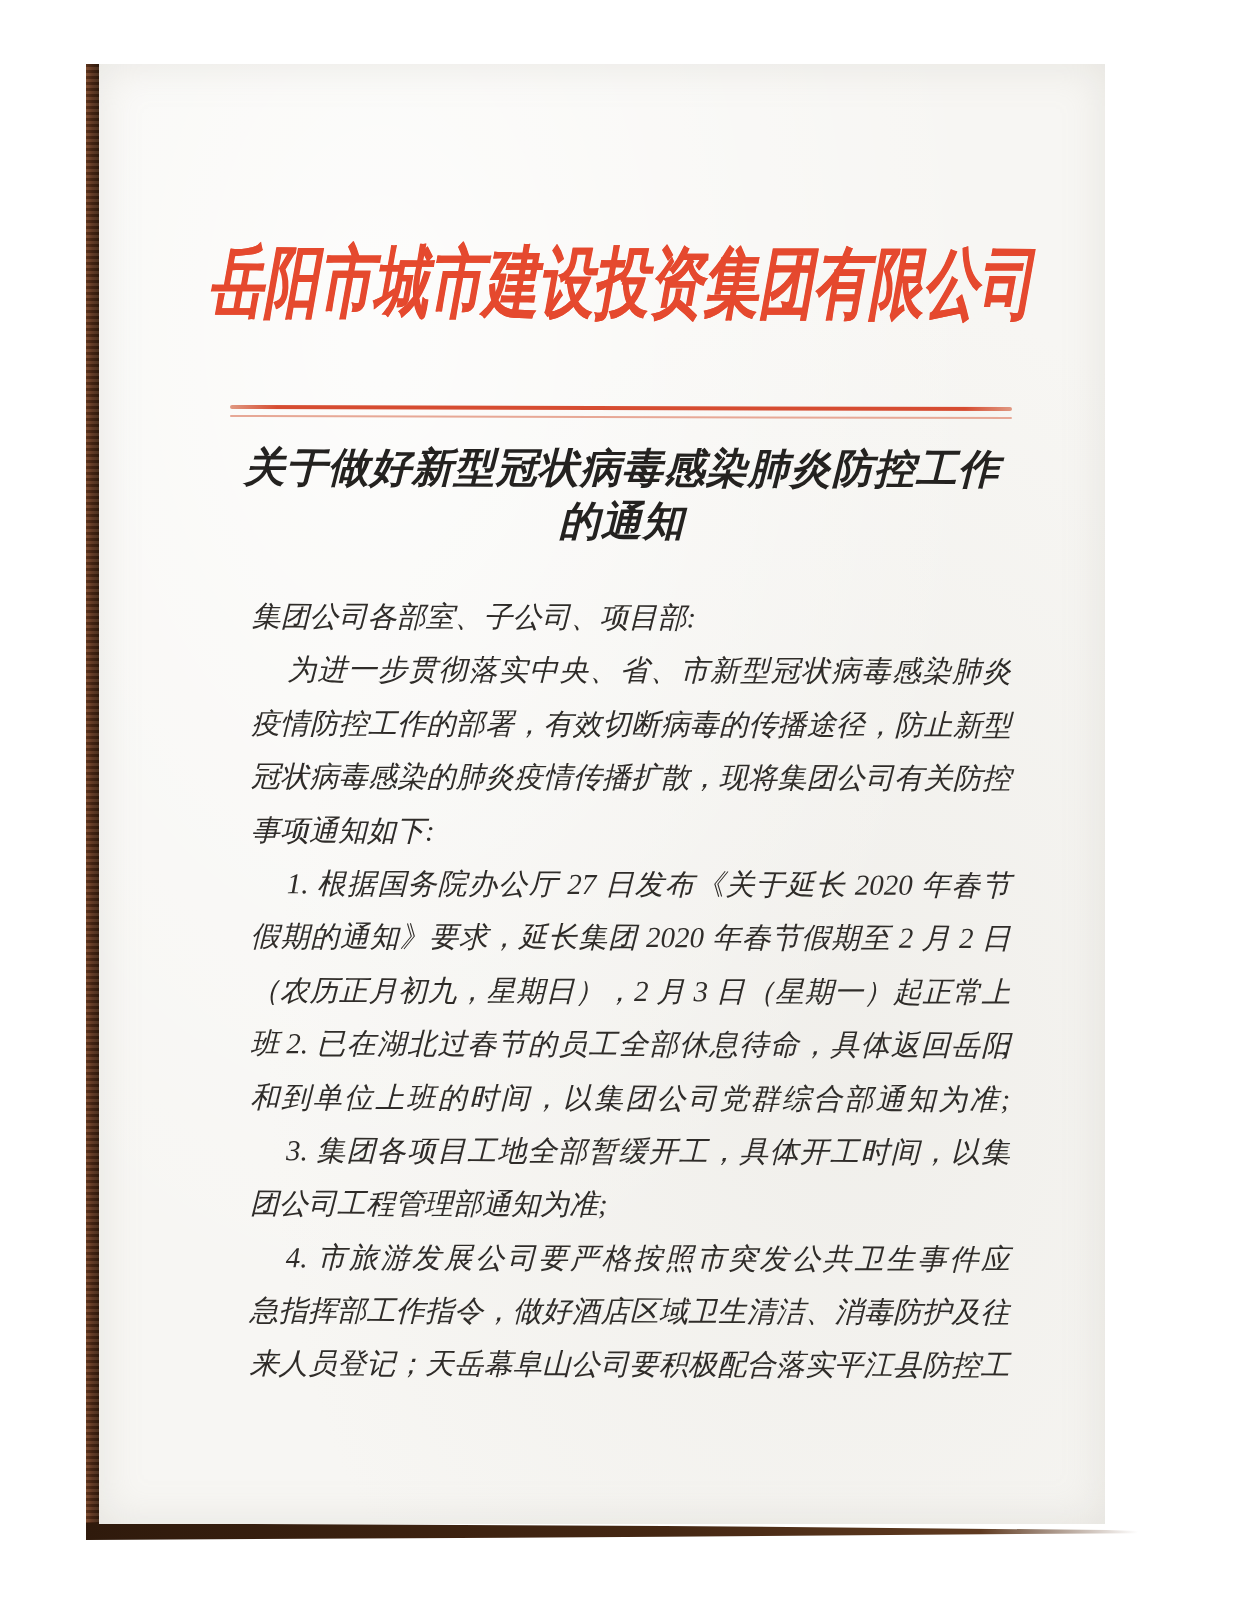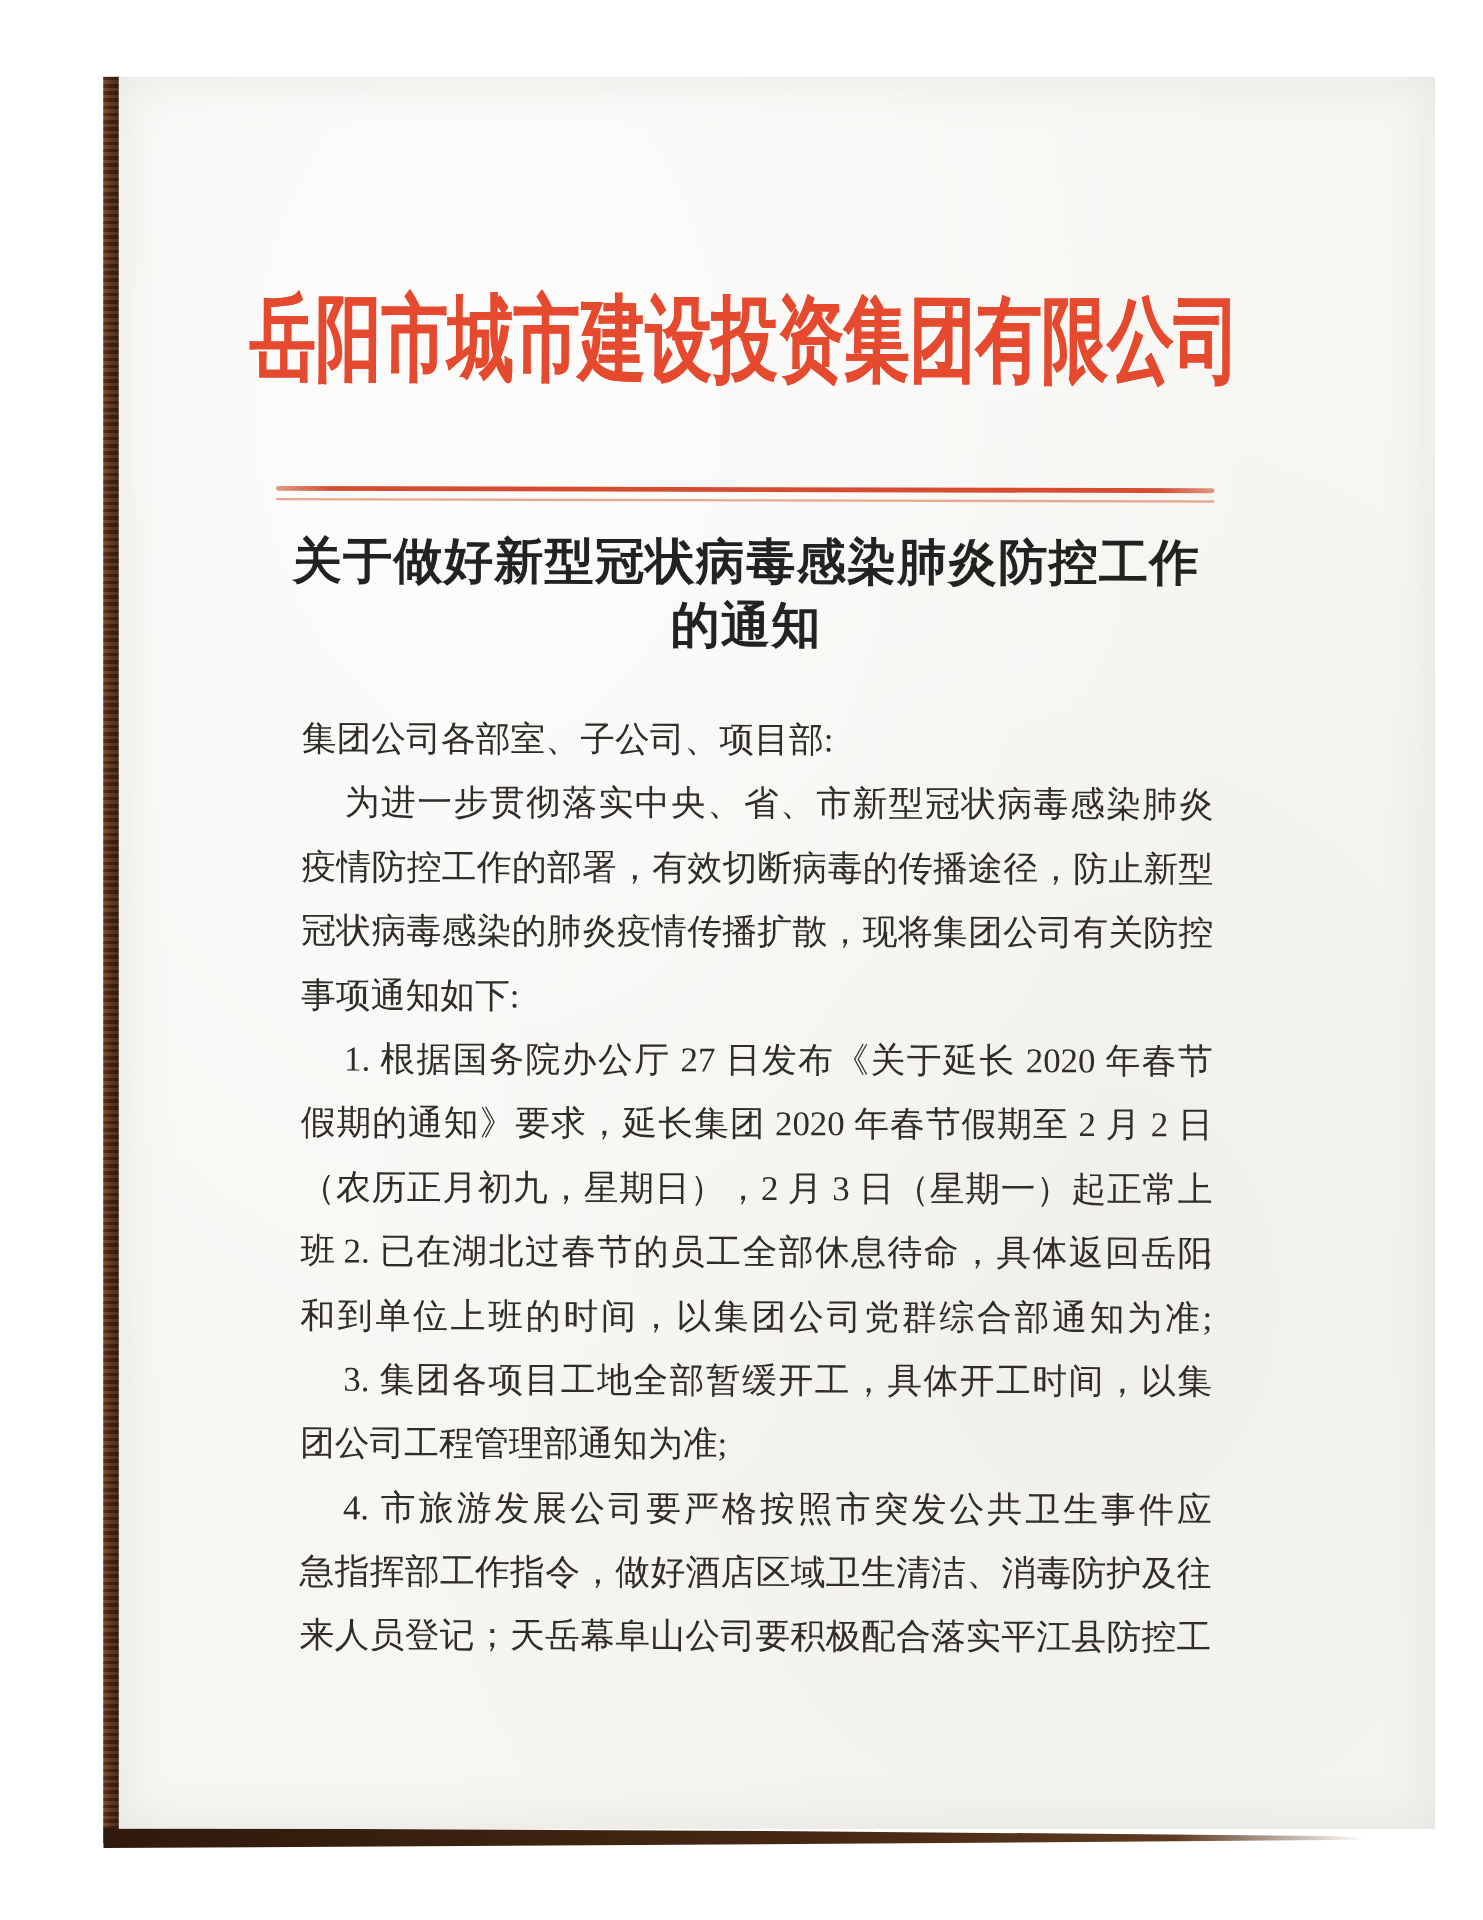--- a/index.html
+++ b/index.html
@@ -17,26 +17,27 @@
       repeating-linear-gradient(180deg, rgba(0,0,0,.25) 0 3px, rgba(255,255,255,.06) 3px 6px),
       linear-gradient(90deg,#7a4526 0%, #5b3019 40%, #38200f 100%);
   }
   .edge-bottom{
     position:absolute;left:86px;top:1522px;width:1052px;height:18px;
     background:linear-gradient(90deg,#2f1a0c 0%, #452713 55%, #5f3a20 85%, rgba(95,58,32,0) 100%);
     clip-path:polygon(0 6%, 55% 22%, 97% 44%, 100% 50%, 100% 62%, 55% 82%, 0 100%);
   }
   
   .paper{
-    position:absolute;left:99px;top:64px;width:1097px;height:1460px;
+    position:absolute;left:99px;top:64px;width:1006px;height:1460px;
     background:
       radial-gradient(ellipse at 28% 18%, rgba(255,255,255,.7), rgba(255,255,255,0) 60%),
       radial-gradient(ellipse at 75% 70%, rgba(228,226,220,.35), rgba(228,226,220,0) 55%),
       #f7f6f3;
     box-shadow:inset 0 0 40px rgba(180,175,165,.25);
+    font-style:italic;
   }
   .paper-inner{position:absolute;inset:0;transform:rotate(0.15deg);}
   
   .letterhead{
     position:absolute;left:0;top:160px;width:1040px;
     text-align:center;line-height:120px;
     font-size:55px;font-weight:700;
     color:#e5492e;
     transform:scaleY(1.42);transform-origin:50% 50%;
     letter-spacing:0px;white-space:nowrap;

